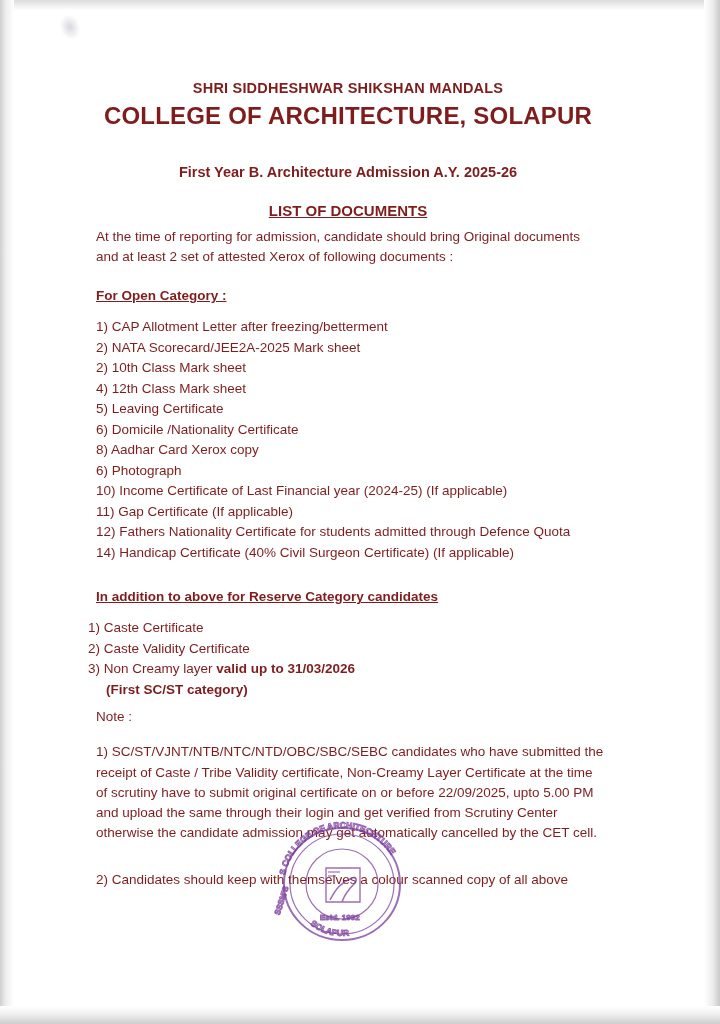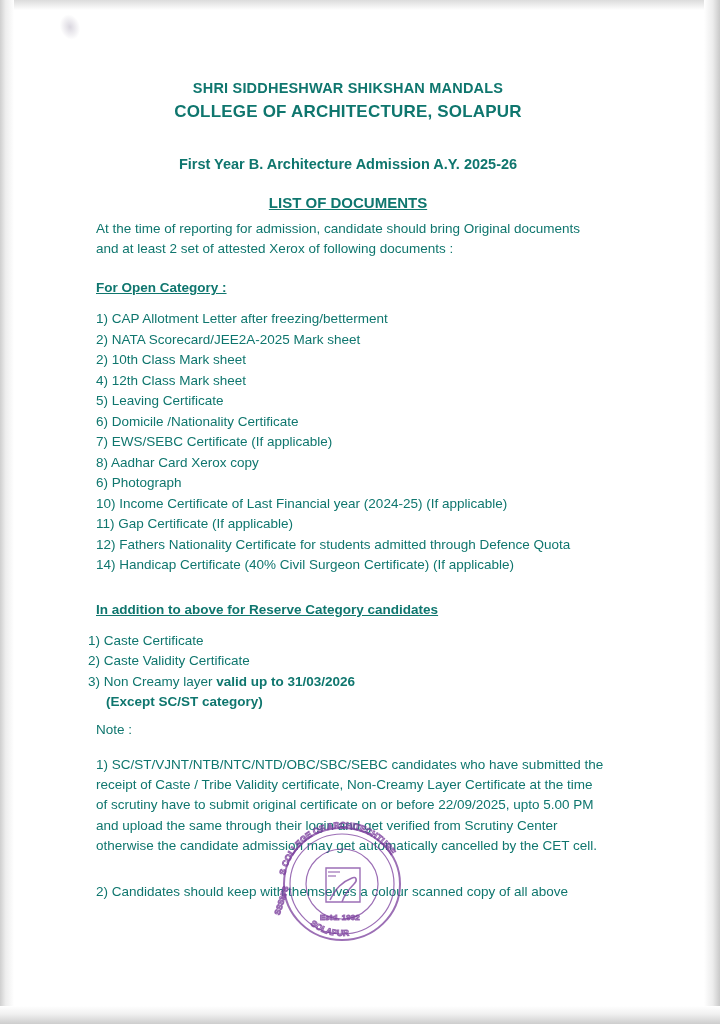--- a/index.html
+++ b/index.html
@@ -56,34 +56,34 @@
     background: radial-gradient(ellipse at 50% 50%, rgba(120,110,140,0.28) 0%, rgba(255,255,255,0) 70%);
     transform: rotate(-18deg);
     pointer-events: none;
   }
 
   .content {
     position: absolute;
     left: 88px;
     top: 0;
     width: 520px;
-    color: #0f766e;
+    color: #7f1d1d;
   }
 
   .org-line {
     text-align: center;
     font-weight: bold;
     font-size: 14.5px;
     letter-spacing: 0.2px;
     margin-top: 80px;
   }
   .college-line {
     text-align: center;
     font-weight: bold;
-    font-size: 17px;
+    font-size: 24px;
     letter-spacing: 0.2px;
     margin-top: 6px;
   }
   .admission-line {
     text-align: center;
     font-weight: bold;
     font-size: 14.5px;
     margin-top: 34px;
   }
   .list-title {
@@ -192,36 +192,35 @@
 
     <div class="section-head">For Open Category :</div>
 
     <div class="doc-list">
       <div class="doc-item">1) CAP Allotment Letter after freezing/betterment</div>
       <div class="doc-item">2) NATA Scorecard/JEE2A-2025 Mark sheet</div>
       <div class="doc-item">2) 10th Class Mark sheet</div>
       <div class="doc-item">4) 12th Class Mark sheet</div>
       <div class="doc-item">5) Leaving Certificate</div>
       <div class="doc-item">6) Domicile /Nationality Certificate</div>
-      <div class="doc-item">7) EWS/SEBC Certificate (If applicable)</div>
       <div class="doc-item">8) Aadhar Card Xerox copy</div>
       <div class="doc-item">6) Photograph</div>
       <div class="doc-item">10) Income Certificate of Last Financial year (2024-25) (If applicable)</div>
       <div class="doc-item">11) Gap Certificate (If applicable)</div>
       <div class="doc-item">12) Fathers Nationality Certificate for students admitted through Defence Quota</div>
       <div class="doc-item">14) Handicap Certificate (40% Civil Surgeon Certificate) (If applicable)</div>
     </div>
 
     <div class="reserve-head">In addition to above for Reserve Category candidates</div>
 
     <div class="reserve-list">
       <div class="doc-item">1) Caste Certificate</div>
       <div class="doc-item">2) Caste Validity Certificate</div>
       <div class="doc-item"><span>3) Non Creamy layer </span><span class="bold-inline">valid up to 31/03/2026</span></div>
-      <div class="reserve-sub">(Except SC/ST category)</div>
+      <div class="reserve-sub">(First SC/ST category)</div>
     </div>
 
     <div class="note-label">Note :</div>
 
     <div class="note-para">
       <div>1) SC/ST/VJNT/NTB/NTC/NTD/OBC/SBC/SEBC candidates who have submitted the</div>
       <div>receipt of Caste / Tribe Validity certificate, Non-Creamy Layer Certificate at the time</div>
       <div>of scrutiny have to submit original certificate on or before 22/09/2025, upto 5.00 PM</div>
       <div>and upload the same through their login and get verified from Scrutiny Center</div>
       <div>otherwise the candidate admission may get automatically cancelled by the CET cell.</div>

